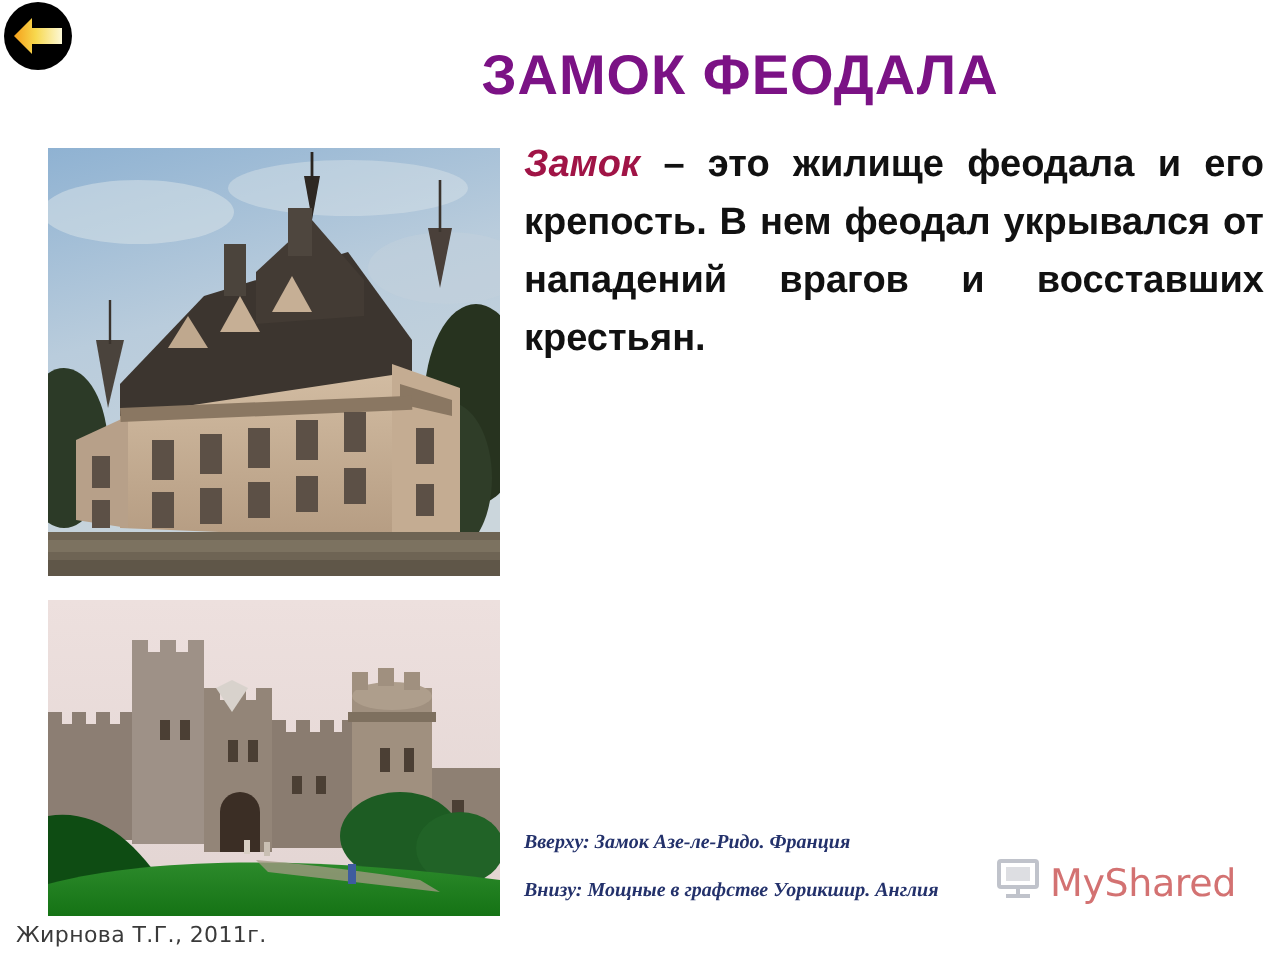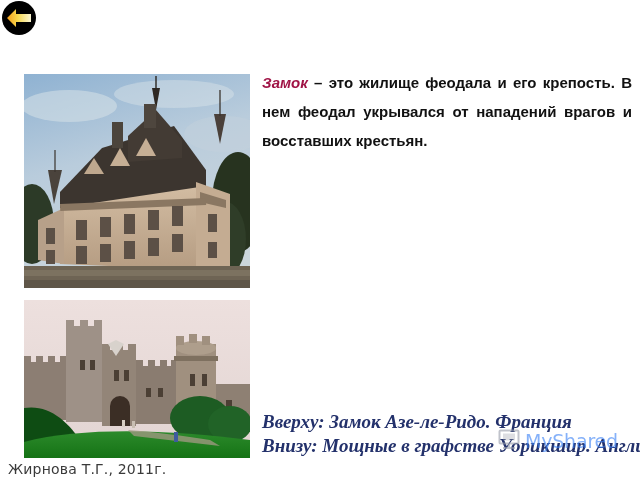--- a/index.html
+++ b/index.html
@@ -75,21 +75,21 @@
 
   
   .text-column {
     position: absolute;
     left: 262px;
     top: 68px;
     width: 370px;
   }
   .para {
     font-family: "Liberation Sans", sans-serif;
-    font-size: 15px;
+    font-size: 19px;
     font-weight: bold;
     color: #111111;
     line-height: 29px;
     text-align: justify;
     text-justify: inter-word;
     margin: 0 0 13px 0;
   }
   .para:last-child { margin-bottom: 0; }
   .para .term {
     color: #A01446;
@@ -99,54 +99,54 @@
 
   
   .captions {
     position: absolute;
     left: 262px;
     top: 410px;
     width: 372px;
   }
   .caption-line {
     font-family: "Liberation Serif", serif;
-    font-size: 19px;
+    font-size: 10px;
     font-style: italic;
     font-weight: bold;
     color: #23316B;
     line-height: 24px;
     white-space: nowrap;
   }
 
   
   .author-credit {
     position: absolute;
     left: 8px;
     top: 461px;
     font-family: "DejaVu Sans", sans-serif;
-    font-size: 14px;
+    font-size: 11px;
     color: #3a3a3a;
     letter-spacing: 0.2px;
   }
 
   
   .watermark {
     position: absolute;
     left: 497px;
     top: 428px;
     display: flex;
     align-items: center;
     gap: 4px;
     opacity: 0.62;
     pointer-events: none;
   }
   .watermark-label {
     font-family: "DejaVu Sans", sans-serif;
     font-size: 19px;
-    color: #3b82f6;
+    color: #b91c1c;
     letter-spacing: -0.2px;
   }
 </style>
 </head>
 <body>
 
 <div class="slide">
 
   <div class="back-button">
     <span class="arrow-wrap">
@@ -156,20 +156,21 @@
             <stop offset="0%" stop-color="#F5A01A"></stop>
             <stop offset="45%" stop-color="#F7D84E"></stop>
             <stop offset="100%" stop-color="#FCF8D6"></stop>
           </linearGradient>
         </defs>
         <path d="M10 1 L10 6 L25 6 L25 14 L10 14 L10 19 L1 10 Z" fill="url(#arrowGrad)"></path>
       </svg>
     </span>
   </div>
 
+  <div class="slide-title">ЗАМОК ФЕОДАЛА</div>
 
   <div class="photo photo-top">
     <svg viewBox="0 0 226 214" preserveAspectRatio="none" aria-hidden="true">
       <defs>
         <linearGradient id="skyTop" x1="0" y1="0" x2="0.3" y2="1">
           <stop offset="0%" stop-color="#8FB2D2"></stop>
           <stop offset="45%" stop-color="#B9CCDC"></stop>
           <stop offset="100%" stop-color="#CBD6DC"></stop>
         </linearGradient>
         <linearGradient id="stoneTop" x1="0" y1="0" x2="0" y2="1">

